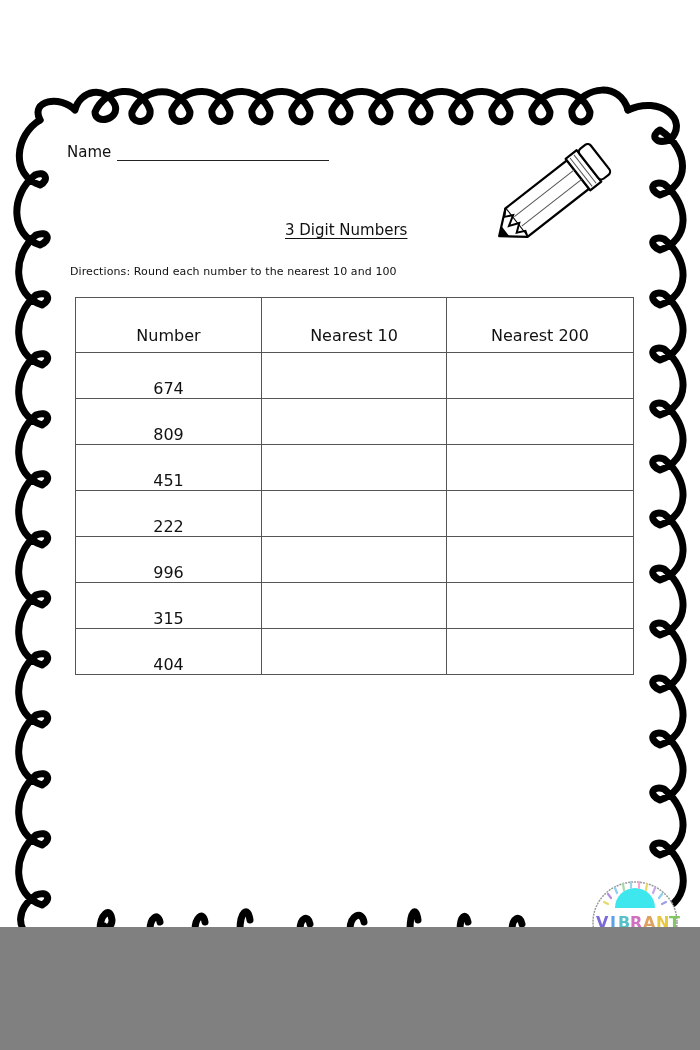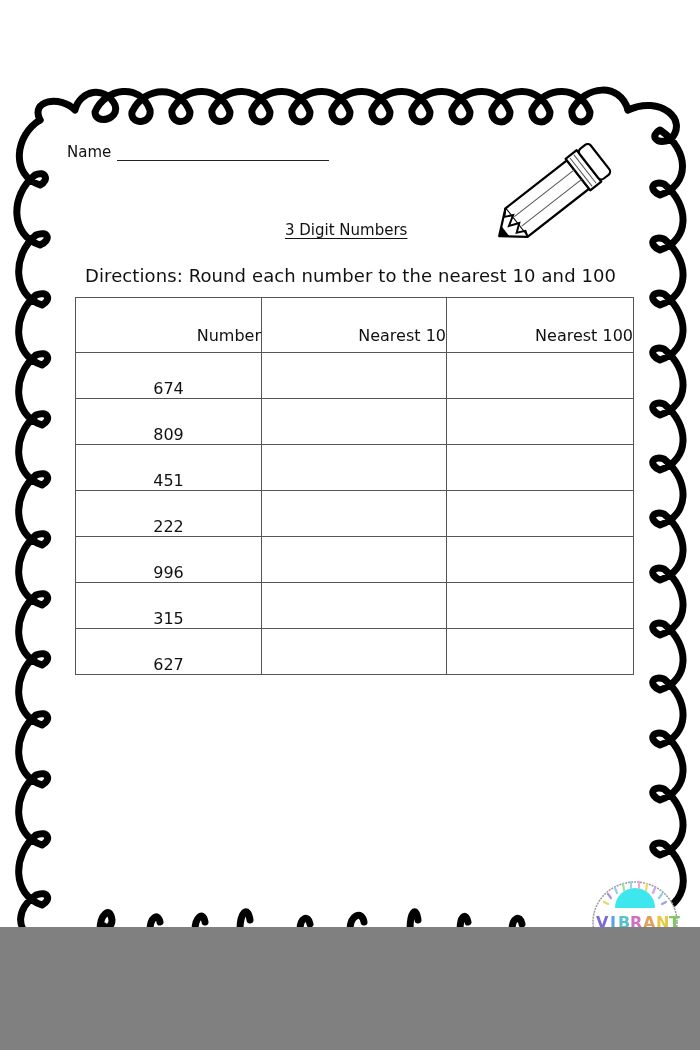--- a/index.html
+++ b/index.html
@@ -38,23 +38,23 @@
     .title {
       position: absolute;
       left: 285px;
       top: 221px;
       font-size: 15px;
       text-decoration: underline;
       text-underline-offset: 3px;
     }
     .directions {
       position: absolute;
-      left: 85px;
+      left: 70px;
       top: 265px;
-      font-size: 18px;
+      font-size: 11px;
       letter-spacing: 0.1px;
     }
     #pencil {
       position: absolute;
       left: 478px;
       top: 138px;
       width: 140px;
       height: 120px;
     }
     table.worksheet {
@@ -70,21 +70,20 @@
       height: 54px;
       padding: 0;
       text-align: center;
       font-weight: normal;
       font-size: 16px;
     }
     table.worksheet th {
       vertical-align: middle;
       padding-top: 20px;
       height: 34px;
-      text-align: right;
     }
     table.worksheet td {
       vertical-align: bottom;
       height: 45px;
     }
     .answer-cell {
       background: #fff;
     }
     .gray-bar {
       position: absolute;
@@ -203,21 +202,21 @@
 <table class="worksheet">
   <colgroup>
     <col style="width:186px">
     <col style="width:185px">
     <col style="width:187px">
   </colgroup>
   <thead>
     <tr>
       <th>Number</th>
       <th>Nearest 10</th>
-      <th>Nearest 100</th>
+      <th>Nearest 200</th>
     </tr>
   </thead>
   <tbody>
     <tr>
       <td>674</td>
       <td class="answer-cell"></td>
       <td class="answer-cell"></td>
     </tr>
     <tr>
       <td>809</td>
@@ -238,21 +237,21 @@
       <td>996</td>
       <td class="answer-cell"></td>
       <td class="answer-cell"></td>
     </tr>
     <tr>
       <td>315</td>
       <td class="answer-cell"></td>
       <td class="answer-cell"></td>
     </tr>
     <tr>
-      <td>627</td>
+      <td>404</td>
       <td class="answer-cell"></td>
       <td class="answer-cell"></td>
     </tr>
   </tbody>
 </table>
 
 <svg id="logo" viewBox="0 0 110 56" xmlns="http://www.w3.org/2000/svg">
   <ellipse cx="45" cy="50" rx="42" ry="40" fill="#fff" stroke="#999" stroke-width="1.5" stroke-dasharray="2 1"></ellipse>
   <path d="M25 36 A20 20 0 0 1 65 36 Z" fill="#3ee6ee"></path>
   <g stroke-width="2.2" stroke-linecap="round">

